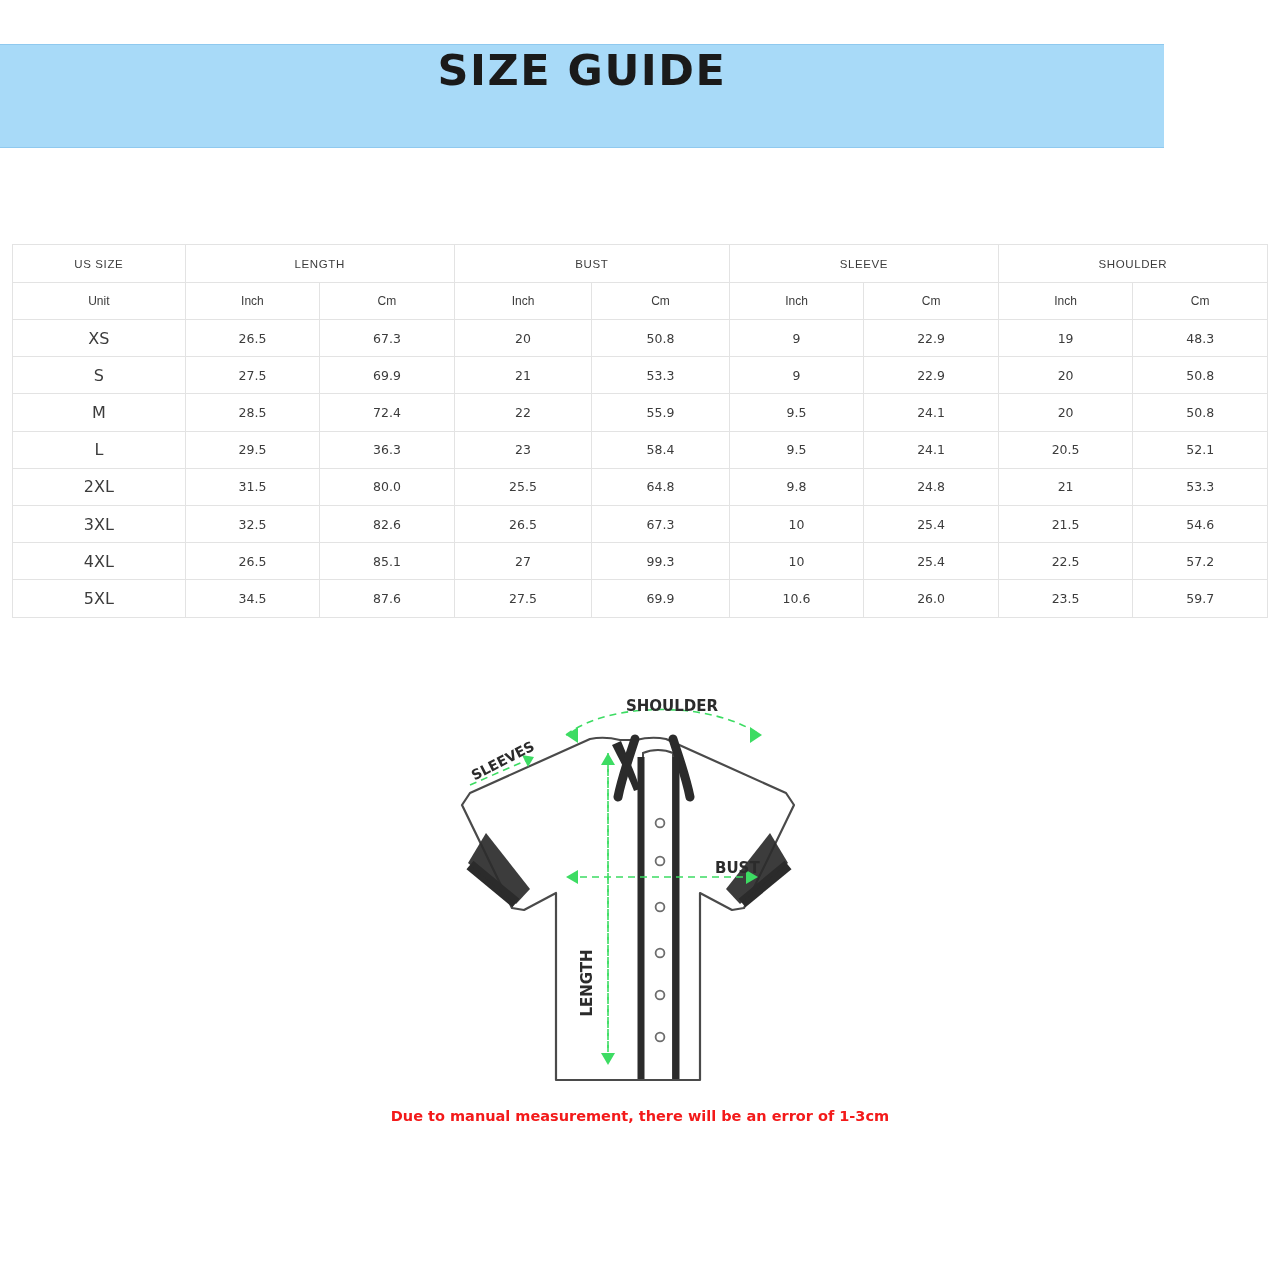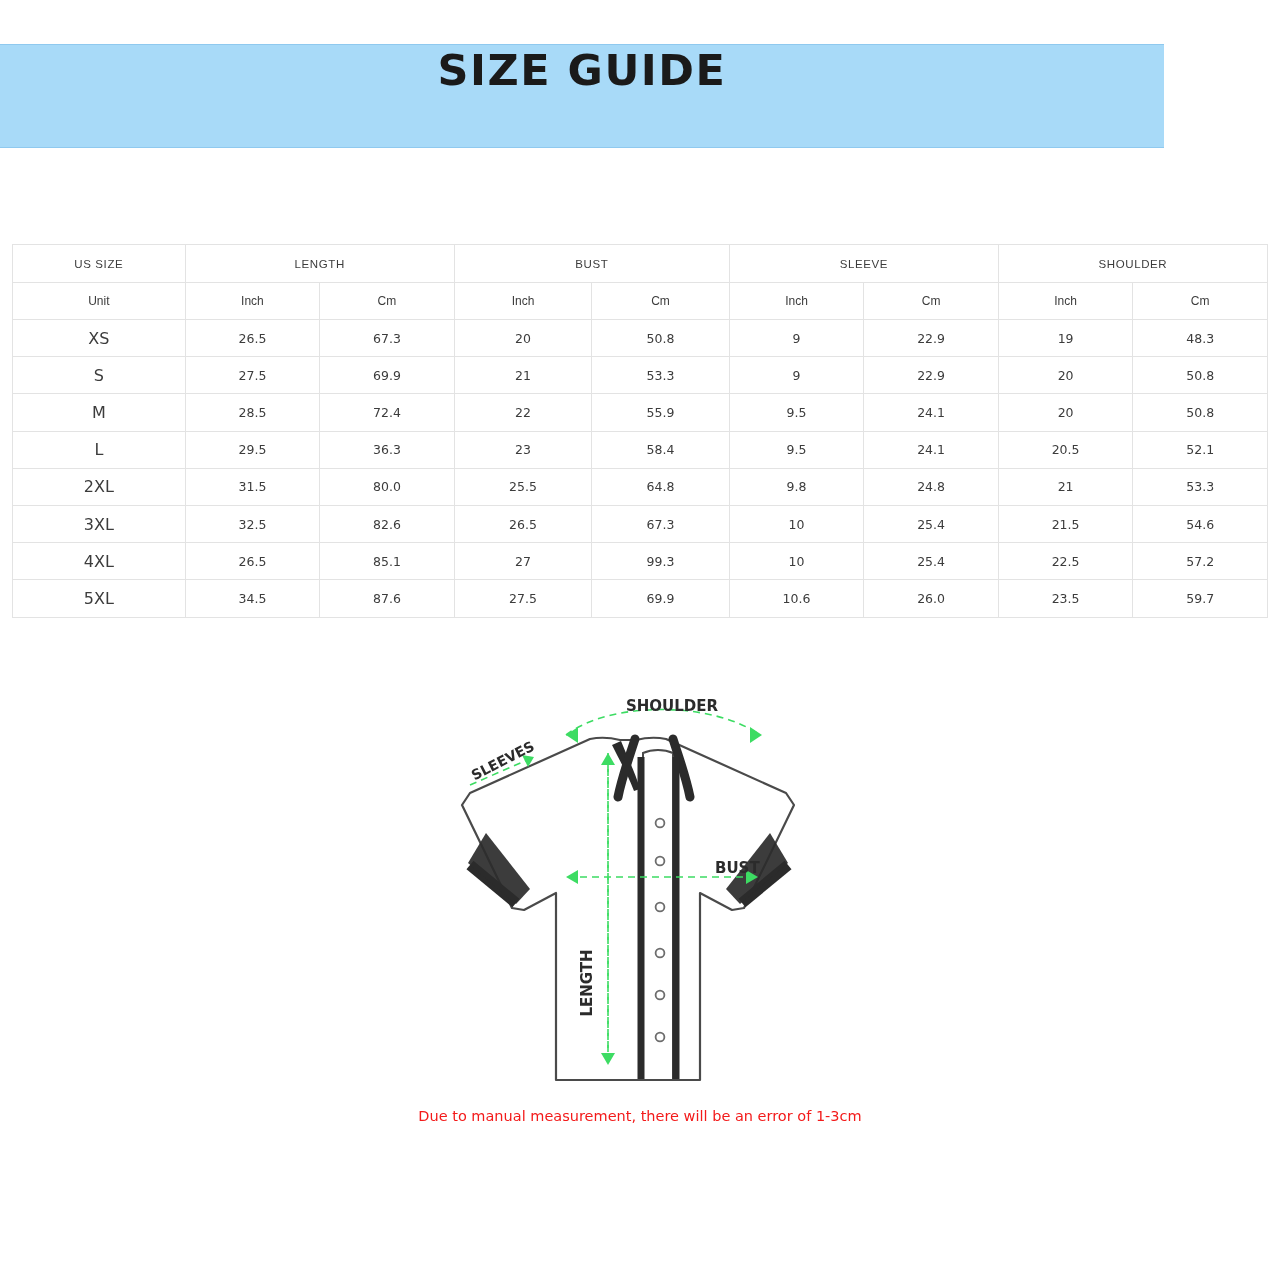--- a/index.html
+++ b/index.html
@@ -91,21 +91,21 @@
     width: 1280px;
     height: 480px;
   }
   .note {
     position: absolute;
     left: 0;
     top: 1108px;
     width: 1280px;
     text-align: center;
     font-size: 14.5px;
-    font-weight: normal;
+    font-weight: bold;
     color: #f31a1a;
     font-family: "DejaVu Sans", sans-serif;
   }
 </style>
 </head>
 <body>
 
 <div class="page">
 
   <div class="banner">

